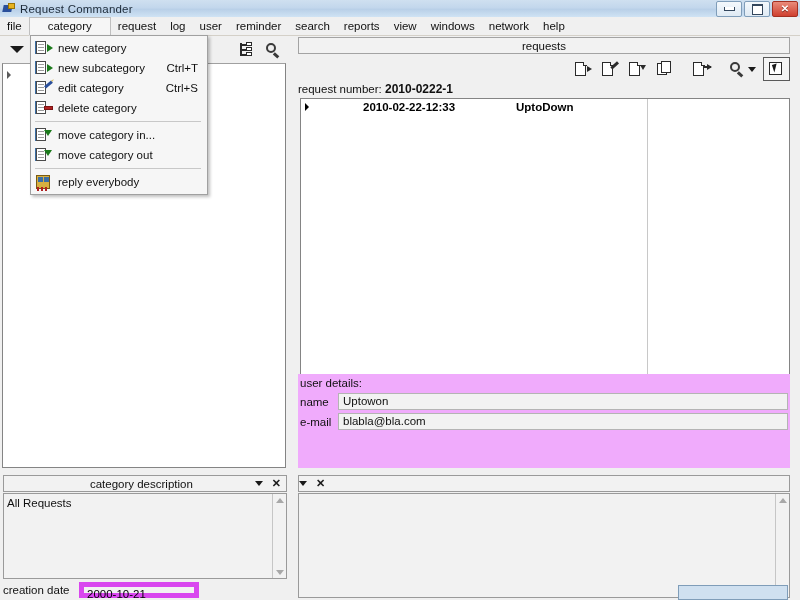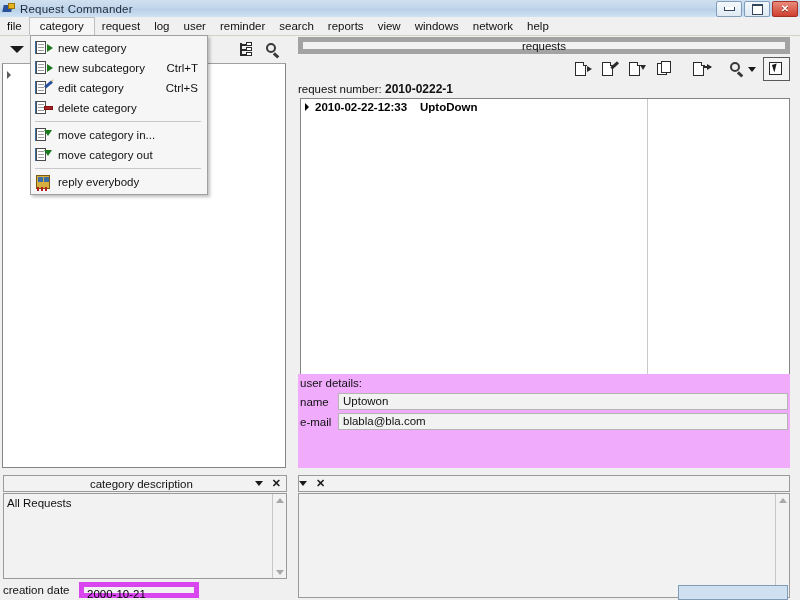--- a/index.html
+++ b/index.html
@@ -46,21 +46,21 @@
     background:#f0f0f0;border-bottom:1px solid #d4d0c8;
     display:flex;align-items:center;
   }
   .mb-item{
     height:17px;line-height:17px;padding:0 7px;font-size:11.5px;
     color:#101010;cursor:default;
   }
   .mb-item.active{
     background:#f6f6f6;
     border:1px solid #bfbfbf;border-bottom-color:#f6f6f6;
-    padding:0 10px;height:17px;line-height:16px;
+    padding:0 18px;height:17px;line-height:16px;
     position:relative;z-index:60;
   }
 
   
   .pane-left{
     position:absolute;left:0;top:36px;width:290px;height:434px;
     background:#f0f0f0;
   }
   .lt-toolbar{
     position:absolute;left:2px;top:0;width:286px;height:27px;
@@ -81,21 +81,21 @@
     border-bottom:4px solid transparent;margin-right:4px;
   }
 
   
   .vsplit{position:absolute;left:290px;top:36px;width:5px;height:564px;background:#f0f0f0;}
 
   
   .pane-right{position:absolute;left:295px;top:36px;width:505px;height:434px;background:#f0f0f0;}
   .panel-caption{
     position:absolute;left:3px;top:1px;width:492px;height:17px;
-    background:#f2f2f2;border:5px solid #a3a3a3;box-sizing:border-box;
+    background:#f2f2f2;border:1px solid #a3a3a3;box-sizing:border-box;
     display:flex;align-items:center;justify-content:center;
     font-size:11.5px;color:#101010;
   }
   .rt-toolbar{
     position:absolute;left:3px;top:20px;width:492px;height:26px;
     display:flex;align-items:center;justify-content:flex-end;
   }
   .rtb{
     width:27px;height:24px;display:flex;align-items:center;justify-content:center;
   }
@@ -110,21 +110,21 @@
   }
   .grid-head{display:flex;height:15px;background:#f0f0f0;border-bottom:1px solid #9a9a9a;}
   .gh{
     font-size:11px;line-height:15px;padding-left:4px;color:#101010;
     border-right:1px solid #9a9a9a;box-sizing:border-box;
   }
   .gh.c-ind{width:11px;padding:0;}
   .gh.c-created{width:105px;}
   .gh.c-subject{width:230px;}
   .gh.c-rest{flex:1;border-right:none;}
-  .grid-row{display:flex;height:16px;align-items:center;}
+  .grid-row{display:flex;height:16px;align-items:center;gap:48px;}
   .gc{font-size:11.5px;font-weight:bold;padding-left:3px;box-sizing:border-box;white-space:nowrap;}
   .gc.c-ind{width:11px;padding:0;display:flex;align-items:center;justify-content:center;}
   .gc.c-ind .tri{border-left-color:#000;margin:0;}
   .gc.c-created{width:105px;}
   .gc.c-subject{width:230px;}
   .grid-sep{position:absolute;left:346px;top:0;width:1px;height:306px;background:#c8c8c8;}
 
   
   .udetails{
     position:absolute;left:3px;top:338px;width:492px;height:94px;

